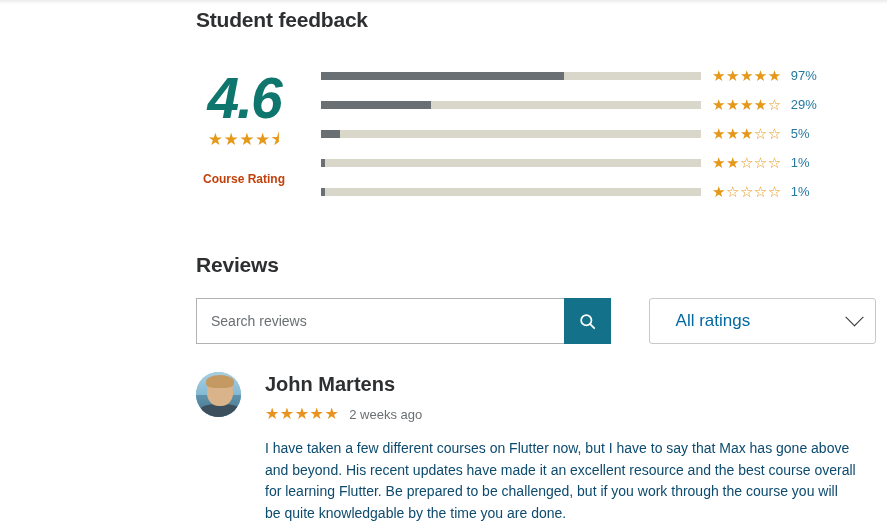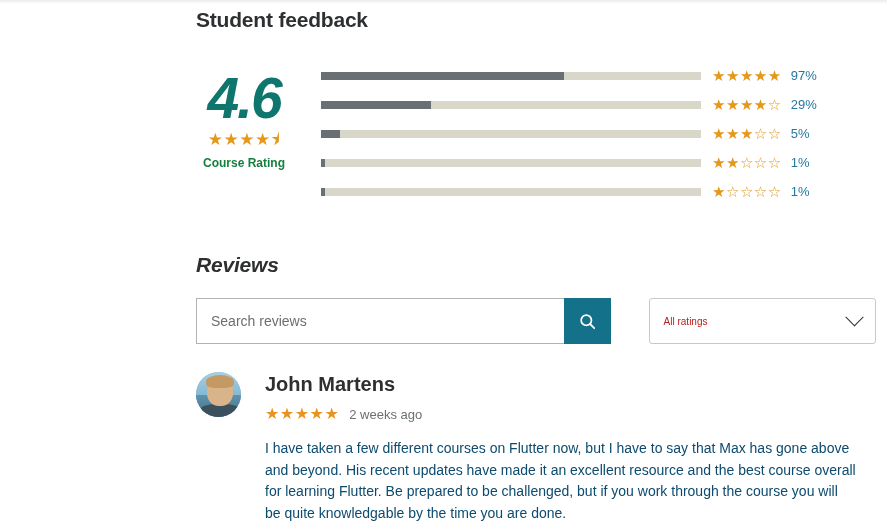--- a/index.html
+++ b/index.html
@@ -39,21 +39,21 @@
   
   .section-title {
     font-size: 21px;
     font-weight: 700;
     letter-spacing: -0.2px;
     color: #2d2f31;
     margin: 0;
     padding: 0;
   }
   #student-feedback-title { padding-top: 8px; }
-  #reviews-title { padding-top: 0; font-style: italic; }
+  #reviews-title { padding-top: 0; }
 
   
   .feedback {
     display: flex;
     align-items: flex-start;
     margin-top: 20px;
   }
   .rating-summary {
     width: 96px;
     flex: 0 0 96px;
@@ -69,24 +69,24 @@
     font-style: italic;
   }
   .rating-stars {
     margin-top: 4px;
     color: #e59819;
     font-size: 17px;
     letter-spacing: 0.5px;
     line-height: 1;
   }
   .rating-label {
-    margin-top: 8px;
+    margin-top: 24px;
     font-size: 12px;
     font-weight: 700;
-    color: #15803d;
+    color: #c2410c;
   }
 
   .bars {
     flex: 1 1 auto;
     margin-left: 29px;
     padding-top: 9px;
   }
   .bar-row {
     display: flex;
     align-items: center;
@@ -170,22 +170,23 @@
     border-radius: 3px;
     background: #fff;
     display: flex;
     align-items: center;
     padding: 0 14px;
     box-sizing: border-box;
     cursor: pointer;
   }
   .ratings-select-label {
     flex: 1 1 auto;
-    font-size: 10px;
-    color: #b91c1c;
+    font-size: 17px;
+    color: #0369a1;
+    margin-left: 12px;
   }
   .chev {
     width: 12px; height: 12px;
     border-right: 1.6px solid #2d2f31;
     border-bottom: 1.6px solid #2d2f31;
     transform: rotate(45deg) translate(-3px,-3px);
     flex: 0 0 12px;
   }
 
   

